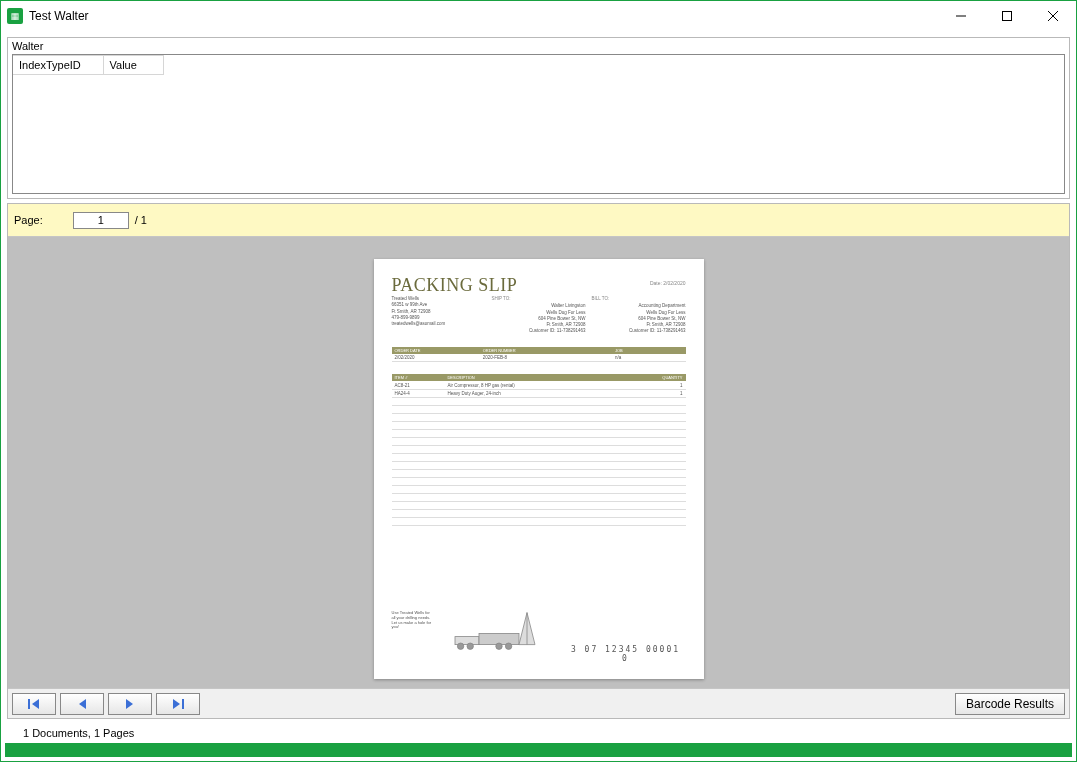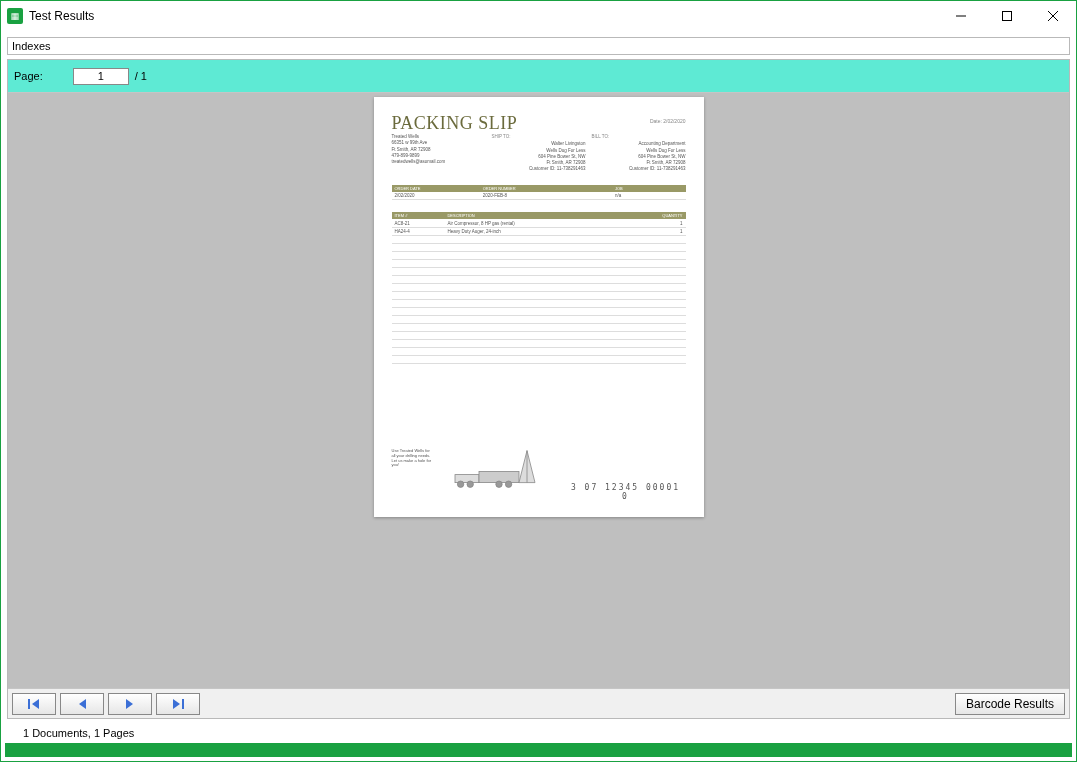--- a/index.html
+++ b/index.html
@@ -105,40 +105,40 @@
   .col-idxtype { width: 90px; }
   .col-idxval { width: 60px; }
   .viewer {
     flex: 1;
     border: 1px solid #b9b9b9;
     display: flex; flex-direction: column;
     min-height: 0;
   }
   .viewer-top {
     height: 24px;
-    background: #5eead4;
+    background: #fef9c3;
     border-bottom: 1px solid #c5c5c5;
     display: flex; align-items: center;
     padding: 16px 6px;
     gap: 6px;
     font-size: 11px;
   }
   .page-input {
     width: 56px; height: 17px;
     text-align: center;
     border: 1px solid #888;
     font-size: 11px;
     margin-left: 24px;
   }
   .viewer-canvas {
     flex: 1;
     background: #bfbfbf;
     display: flex; align-items: flex-start; justify-content: center;
     overflow: hidden;
-    padding: 4px 0;
+    padding: 22px 0;
   }
   .doc-sheet {
     width: 330px; height: 420px;
     background: #fff;
     box-shadow: 0 1px 3px rgba(0,0,0,.3);
     padding: 16px 18px;
     display: flex; flex-direction: column;
     font-size: 5px;
     color: #555;
   }
@@ -200,21 +200,21 @@
     background: #19a141;
   }
 </style>
 </head>
 <body>
 
 <div class="window">
 
   <div class="titlebar">
     <div class="app-icon">▦</div>
-    <div class="title">Test Results</div>
+    <div class="title">Test Walter</div>
     <div class="spacer"></div>
     <div class="win-controls">
       <div class="win-btn">
         <svg viewBox="0 0 10 10">
             <line x1="0" y1="5" x2="10" y2="5"></line>
           </svg>
       </div>
       <div class="win-btn">
         <svg viewBox="0 0 10 10">
             <rect x="0.5" y="0.5" width="9" height="9"></rect>
@@ -226,21 +226,31 @@
             <line x1="10" y1="0" x2="0" y2="10"></line>
           </svg>
       </div>
     </div>
   </div>
 
   <div class="body">
 
     <div class="right-panel">
       <div class="indexes-outer">
-        <div class="indexes-label">Indexes</div>
+        <div class="indexes-label">Walter</div>
+        <div class="indexes-panel">
+          <table class="idx-table">
+            <thead>
+              <tr>
+                <th class="col-idxtype">IndexTypeID</th>
+                <th class="col-idxval">Value</th>
+              </tr>
+            </thead>
+          </table>
+        </div>
       </div>
 
       <div class="viewer">
         <div class="viewer-top">
           <span>Page:</span>
           <input class="page-input" value="1" style="">
           <span>/ 1</span>
         </div>
 
         <div class="viewer-canvas">

